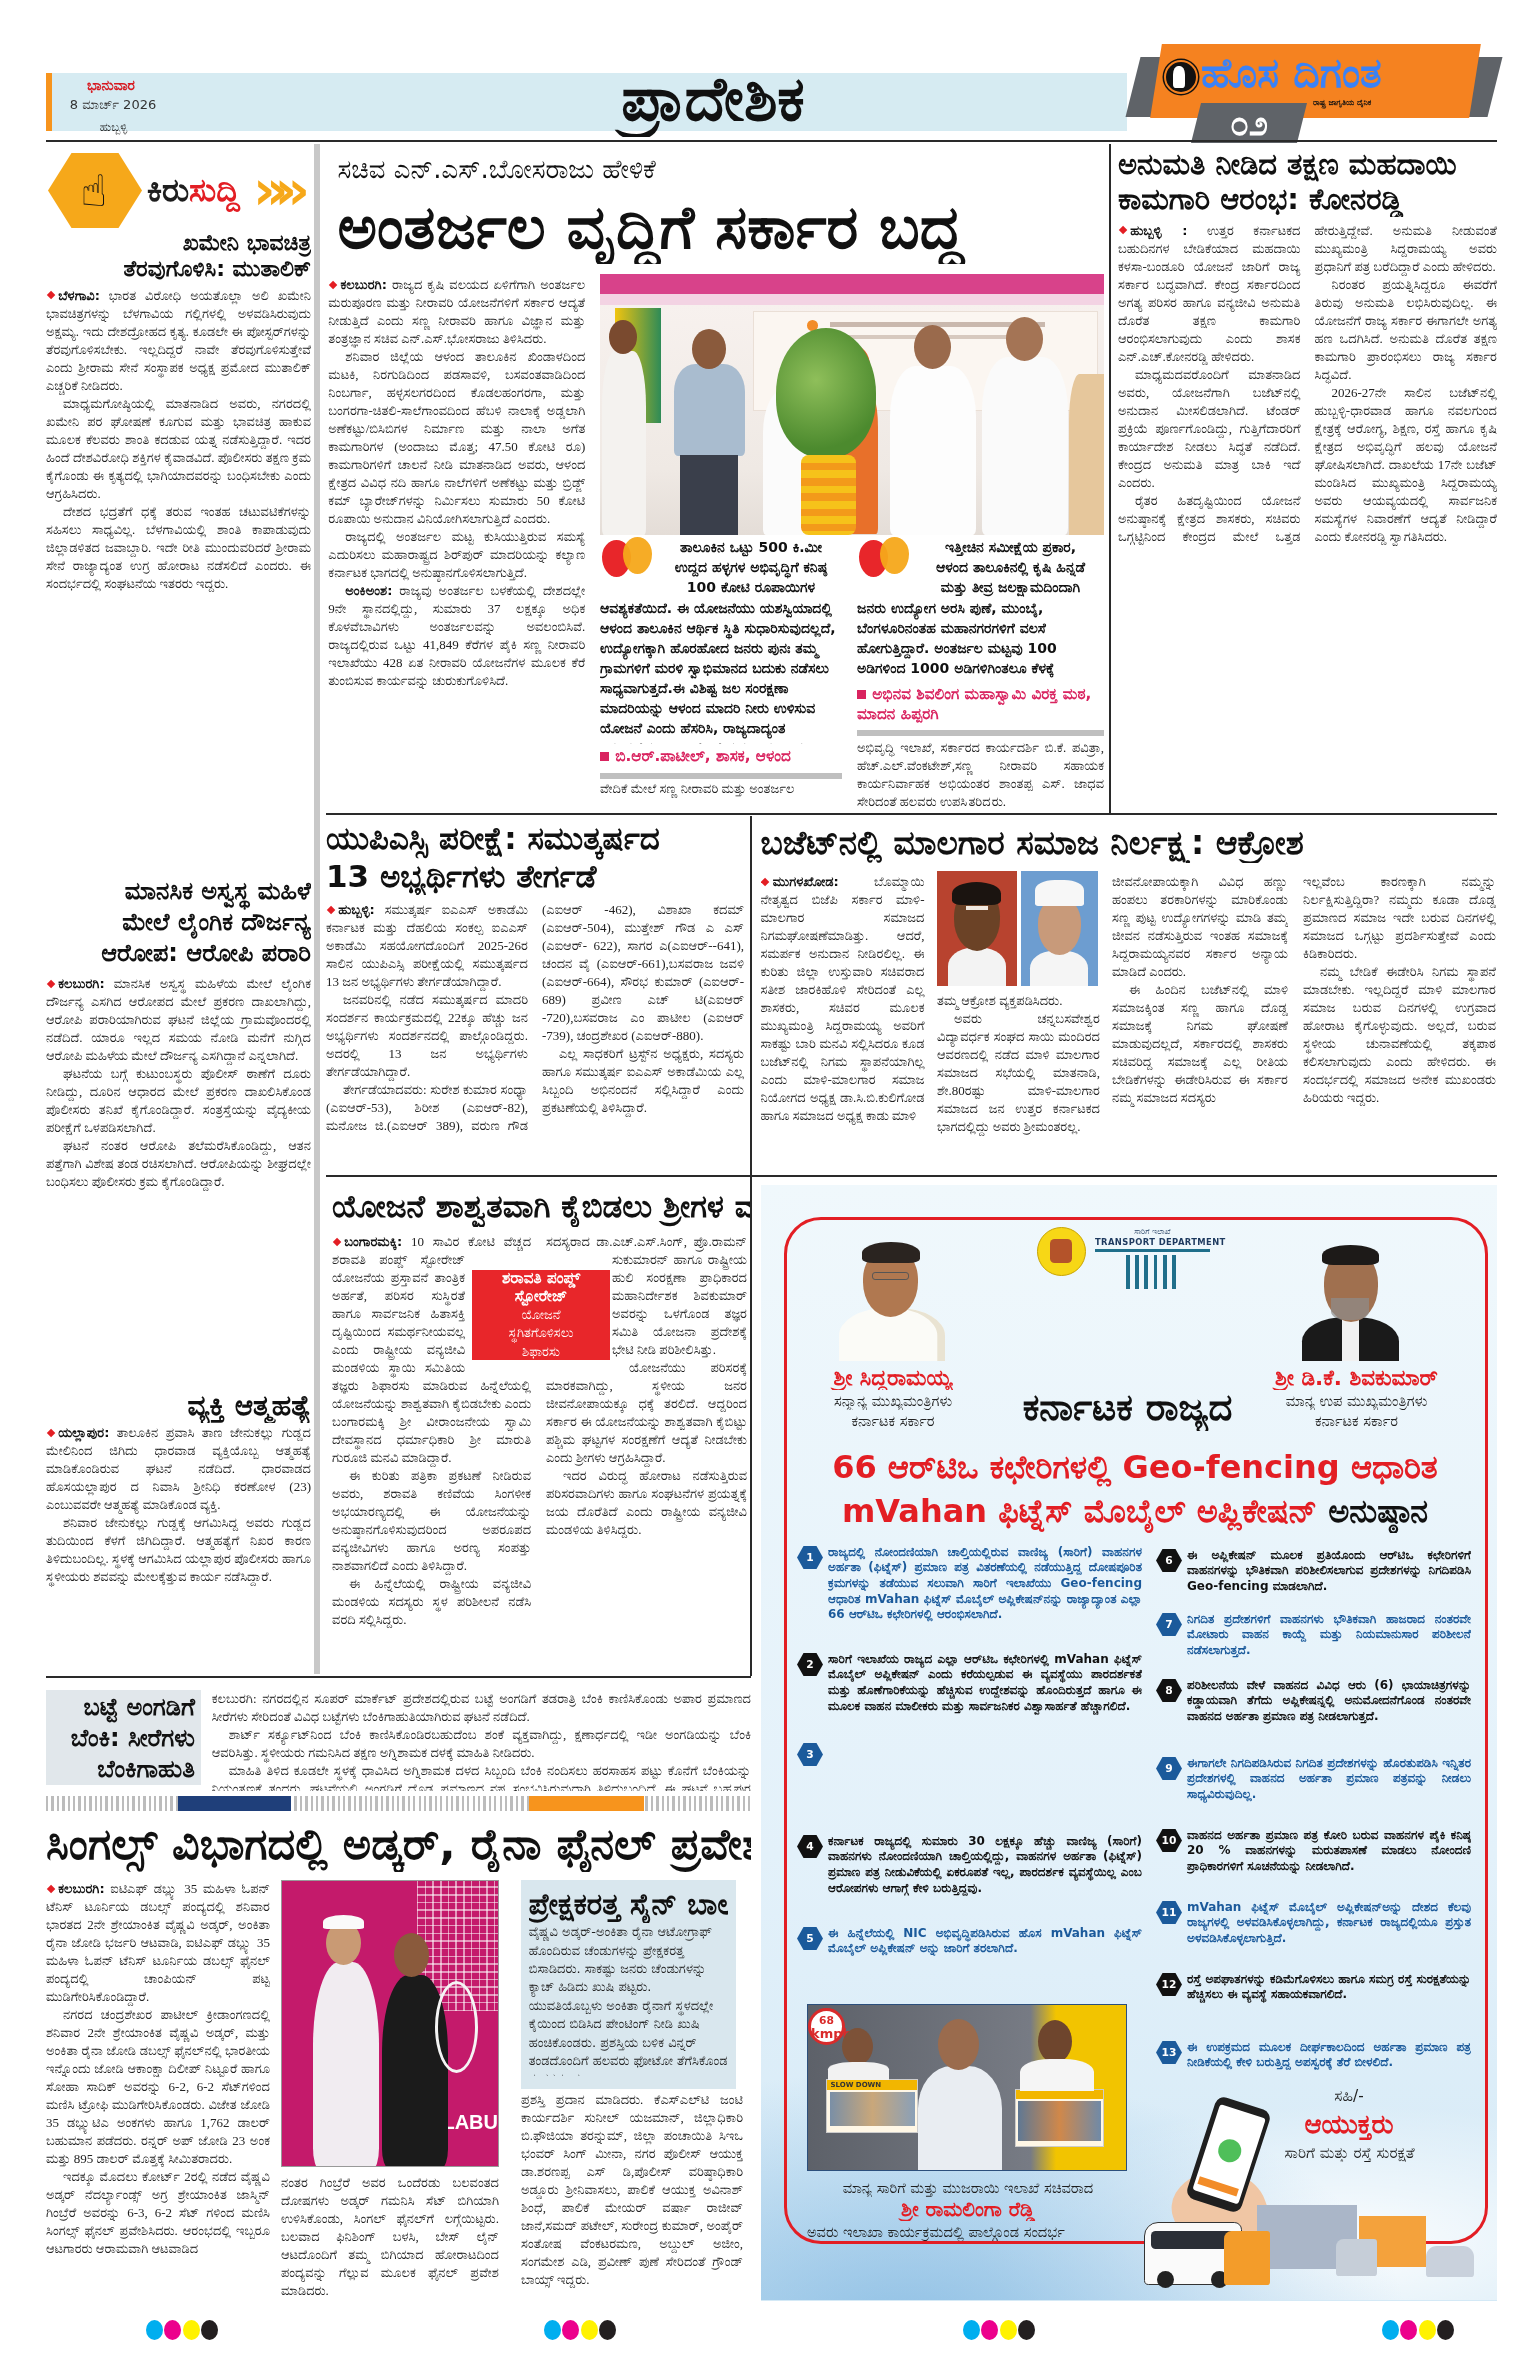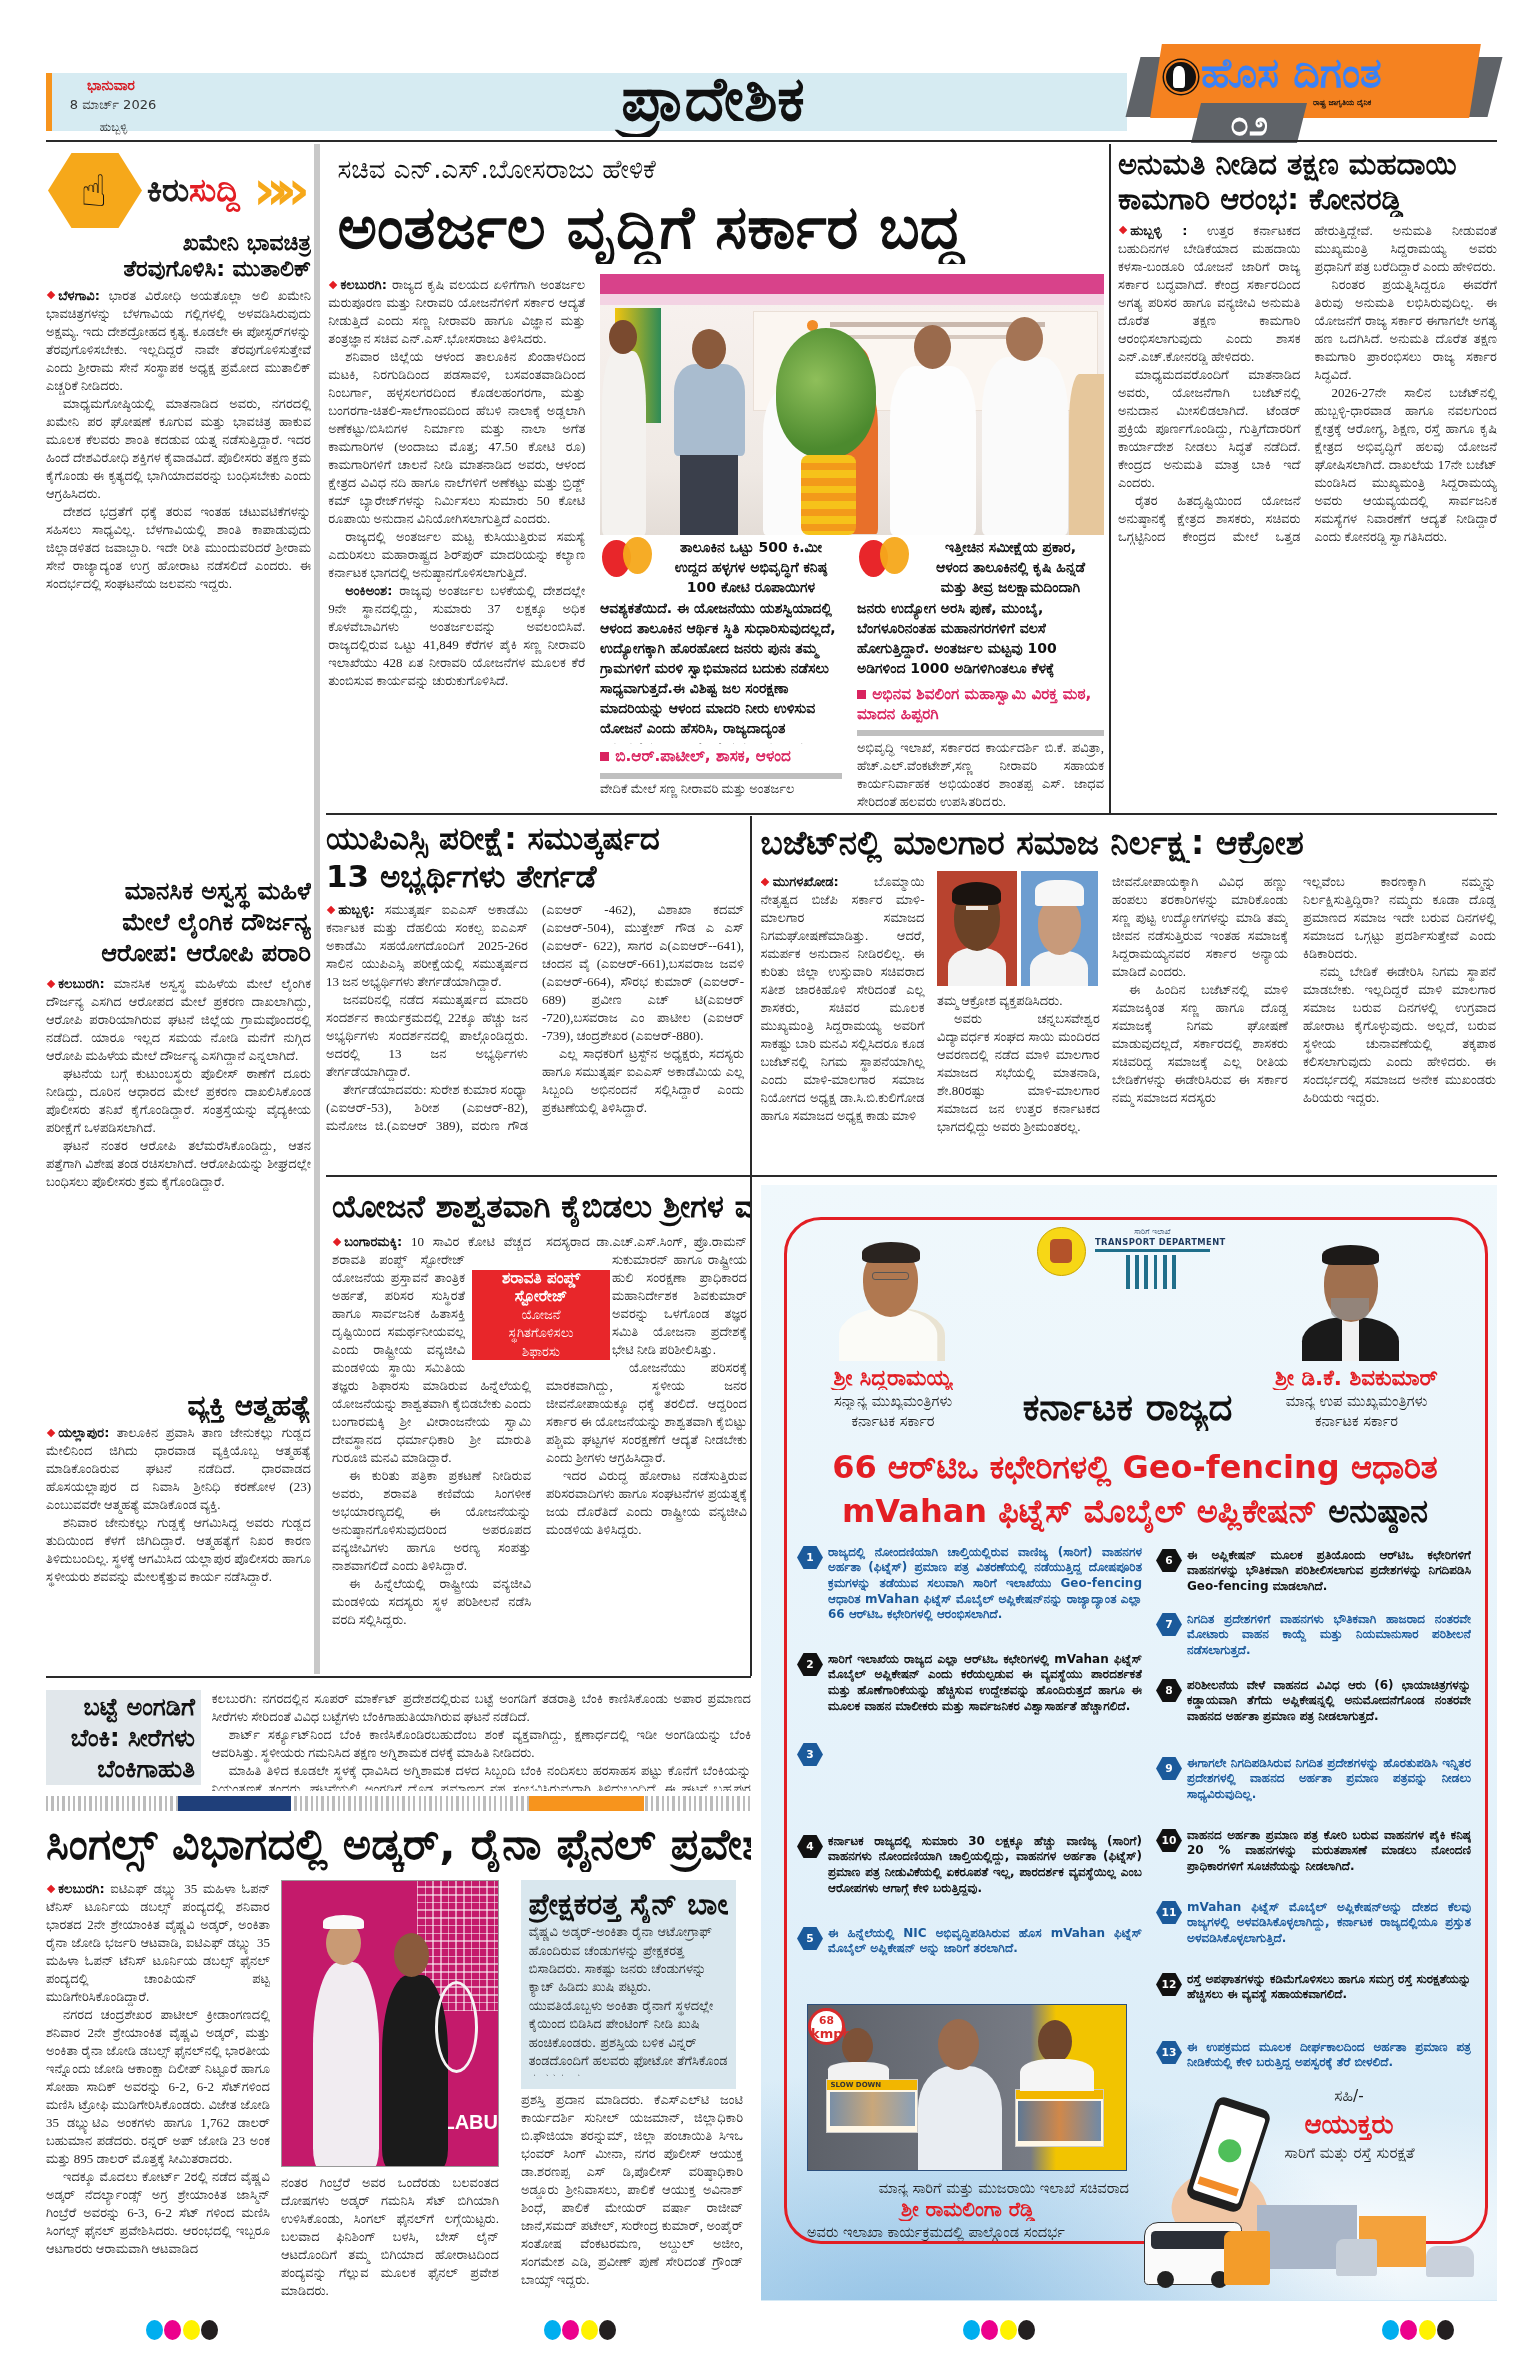--- a/index.html
+++ b/index.html
@@ -93,21 +93,21 @@
   <div class="a ks-chev">»»</div>
 
   <div class="a" style="left:46px;top:230px;width:265px;height:640px">
     <div class="hl rhl" style="font-size:22px;line-height:26px">
       <span>ಖಮೇನಿ ಭಾವಚಿತ್ರ</span>
       <span>ತೆರವುಗೊಳಿಸಿ: ಮುತಾಲಿಕ್</span>
     </div>
     <div class="txt" style="margin-top:4.6px;height:579px">
       <p class="first"><span class="dia"></span><span class="dl">ಬೆಳಗಾವಿ:</span> <span>ಭಾರತ ವಿರೋಧಿ ಅಯತೊಲ್ಲಾ ಅಲಿ ಖಮೇನಿ ಭಾವಚಿತ್ರಗಳನ್ನು ಬೆಳಗಾವಿಯ ಗಲ್ಲಿಗಳಲ್ಲಿ ಅಳವಡಿಸಿರುವುದು ಅಕ್ಷಮ್ಯ. ಇದು ದೇಶದ್ರೋಹದ ಕೃತ್ಯ. ಕೂಡಲೇ ಈ ಪೋಸ್ಟರ್‌ಗಳನ್ನು ತೆರವುಗೊಳಿಸಬೇಕು. ಇಲ್ಲದಿದ್ದರೆ ನಾವೇ ತೆರವುಗೊಳಿಸುತ್ತೇವೆ ಎಂದು ಶ್ರೀರಾಮ ಸೇನೆ ಸಂಸ್ಥಾಪಕ ಅಧ್ಯಕ್ಷ ಪ್ರಮೋದ ಮುತಾಲಿಕ್ ಎಚ್ಚರಿಕೆ ನೀಡಿದರು.</span></p>
       <p>ಮಾಧ್ಯಮಗೋಷ್ಠಿಯಲ್ಲಿ ಮಾತನಾಡಿದ ಅವರು, ನಗರದಲ್ಲಿ ಖಮೇನಿ ಪರ ಘೋಷಣೆ ಕೂಗುವ ಮತ್ತು ಭಾವಚಿತ್ರ ಹಾಕುವ ಮೂಲಕ ಕೆಲವರು ಶಾಂತಿ ಕದಡುವ ಯತ್ನ ನಡೆಸುತ್ತಿದ್ದಾರೆ. ಇದರ ಹಿಂದೆ ದೇಶವಿರೋಧಿ ಶಕ್ತಿಗಳ ಕೈವಾಡವಿದೆ. ಪೊಲೀಸರು ತಕ್ಷಣ ಕ್ರಮ ಕೈಗೊಂಡು ಈ ಕೃತ್ಯದಲ್ಲಿ ಭಾಗಿಯಾದವರನ್ನು ಬಂಧಿಸಬೇಕು ಎಂದು ಆಗ್ರಹಿಸಿದರು.</p>
-      <p>ದೇಶದ ಭದ್ರತೆಗೆ ಧಕ್ಕೆ ತರುವ ಇಂತಹ ಚಟುವಟಿಕೆಗಳನ್ನು ಸಹಿಸಲು ಸಾಧ್ಯವಿಲ್ಲ. ಬೆಳಗಾವಿಯಲ್ಲಿ ಶಾಂತಿ ಕಾಪಾಡುವುದು ಜಿಲ್ಲಾಡಳಿತದ ಜವಾಬ್ದಾರಿ. ಇದೇ ರೀತಿ ಮುಂದುವರಿದರೆ ಶ್ರೀರಾಮ ಸೇನೆ ರಾಜ್ಯಾದ್ಯಂತ ಉಗ್ರ ಹೋರಾಟ ನಡೆಸಲಿದೆ ಎಂದರು. ಈ ಸಂದರ್ಭದಲ್ಲಿ ಸಂಘಟನೆಯ ಜಲವನು ಇದ್ದರು.</p>
+      <p>ದೇಶದ ಭದ್ರತೆಗೆ ಧಕ್ಕೆ ತರುವ ಇಂತಹ ಚಟುವಟಿಕೆಗಳನ್ನು ಸಹಿಸಲು ಸಾಧ್ಯವಿಲ್ಲ. ಬೆಳಗಾವಿಯಲ್ಲಿ ಶಾಂತಿ ಕಾಪಾಡುವುದು ಜಿಲ್ಲಾಡಳಿತದ ಜವಾಬ್ದಾರಿ. ಇದೇ ರೀತಿ ಮುಂದುವರಿದರೆ ಶ್ರೀರಾಮ ಸೇನೆ ರಾಜ್ಯಾದ್ಯಂತ ಉಗ್ರ ಹೋರಾಟ ನಡೆಸಲಿದೆ ಎಂದರು. ಈ ಸಂದರ್ಭದಲ್ಲಿ ಸಂಘಟನೆಯ ಇತರರು ಇದ್ದರು.</p>
     </div>
   </div>
 
   <div class="a" style="left:46px;top:876px;width:265px;height:508px">
     <div class="hl rhl" style="font-size:24px;line-height:31px">
       <span>ಮಾನಸಿಕ ಅಸ್ವಸ್ಥ ಮಹಿಳೆ</span>
       <span>ಮೇಲೆ ಲೈಂಗಿಕ ದೌರ್ಜನ್ಯ</span>
       <span>ಆರೋಪ: ಆರೋಪಿ ಪರಾರಿ</span>
     </div>
     <div class="txt" style="margin-top:6.1px;height:406px">
@@ -389,21 +389,21 @@
     <div class="shape" style="left:20px;top:57px;width:61px;height:18.4px;background:#f2f2f2;border-radius:40% 40% 0 0"></div>
     <div class="shape" style="left:110px;top:61px;width:84px;height:106px;background:#e9edf2;border-radius:40% 40% 0 0"></div>
     <div class="shape" style="left:130px;top:14px;width:41px;height:51px;background:#9a6b4d;border-radius:50%"></div>
     <div class="shape" style="left:207px;top:84px;width:89px;height:58px;background:#fff7e6;border:0.8px solid #ccc">
       <div style="background:#f2b600;height:9.2px"></div>
       <div style="margin:2.3px;height:40px;background:linear-gradient(90deg,#5f7894,#d0884a,#6f8aa8)"></div>
     </div>
     <div class="shape" style="left:230px;top:15.3px;width:34px;height:43px;background:#6e452d;border-radius:50%"></div>
     <div class="shape" style="left:212px;top:54px;width:74px;height:32px;background:#f5f5f5;border-radius:40% 40% 0 0"></div>
   </div>
-  <div class="a" style="left:807px;top:2179px;width:322px;font-size:14.6px;text-align:right;white-space:nowrap;overflow:hidden">ಮಾನ್ಯ ಸಾರಿಗೆ ಮತ್ತು ಮುಜರಾಯಿ ಇಲಾಖೆ ಸಚಿವರಾದ</div>
+  <div class="a" style="left:807px;top:2179px;width:322px;font-size:14.6px;text-align:center;white-space:nowrap;overflow:hidden">ಮಾನ್ಯ ಸಾರಿಗೆ ಮತ್ತು ಮುಜರಾಯಿ ಇಲಾಖೆ ಸಚಿವರಾದ</div>
   <div class="a adname" style="left:807px;top:2197px;width:322px;font-size:20px">ಶ್ರೀ ರಾಮಲಿಂಗಾ ರೆಡ್ಡಿ</div>
   <div class="a" style="left:807px;top:2223px;width:322px;font-size:14.6px;text-align:left;white-space:nowrap;overflow:hidden">ಅವರು ಇಲಾಖಾ ಕಾರ್ಯಕ್ರಮದಲ್ಲಿ ಪಾಲ್ಗೊಂಡ ಸಂದರ್ಭ</div>
 
   <div class="a" style="left:1257px;top:2087px;width:184px;font-size:15.3px;text-align:center">ಸಹಿ/-</div>
   <div class="a adname" style="left:1257px;top:2108px;width:184px;font-size:26px;line-height:32px">ಆಯುಕ್ತರು</div>
   <div class="a" style="left:1242px;top:2144px;width:215px;font-size:15.3px;text-align:center;white-space:nowrap;overflow:hidden">ಸಾರಿಗೆ ಮತ್ತು ರಸ್ತೆ ಸುರಕ್ಷತೆ</div>
 
   <div class="a" style="left:1173px;top:2170px;width:92px;height:77px;background:#f0c6a4;border-radius:40% 60% 20% 30%;transform:rotate(-20deg)"></div>
   <div class="a" style="left:1200px;top:2101px;width:57px;height:107px;background:#1f1f1f;border-radius:9.2px;transform:rotate(18deg)">
     <div class="shape" style="left:4.6px;top:7.7px;width:48px;height:90px;background:#fff;border-radius:3.1px"></div>

